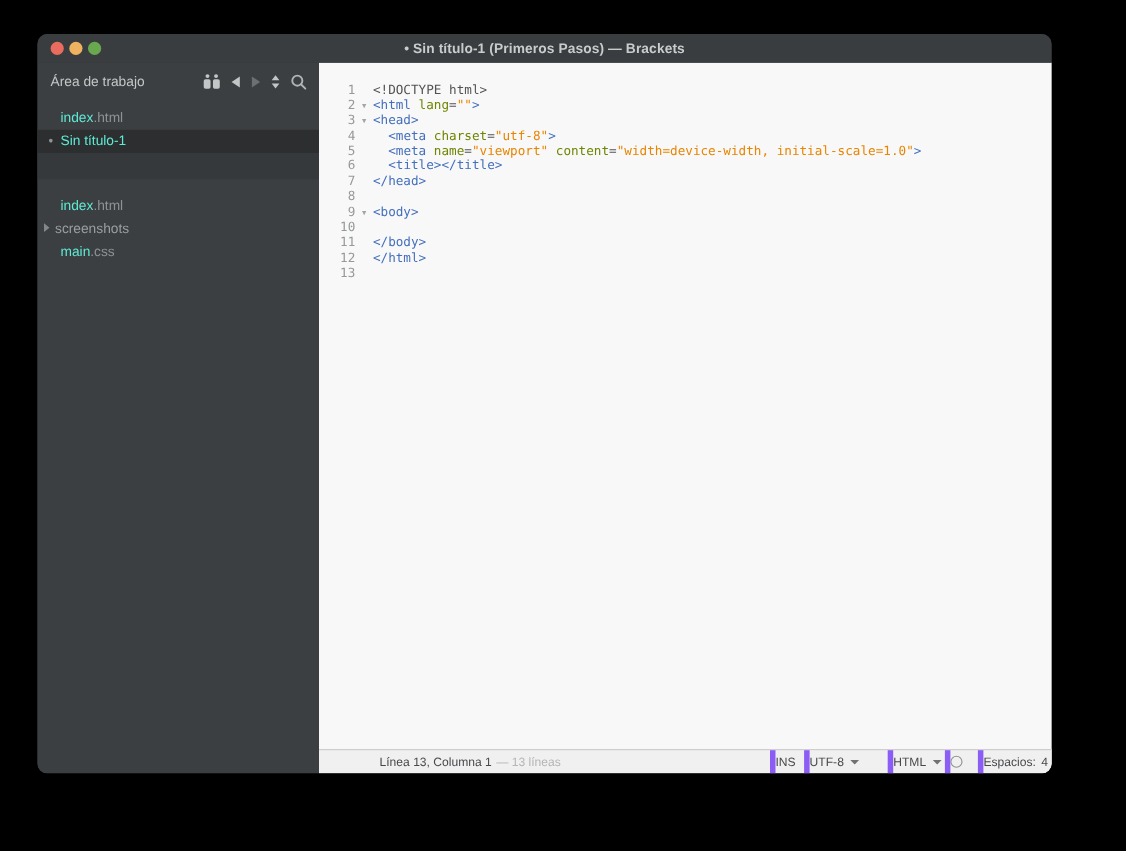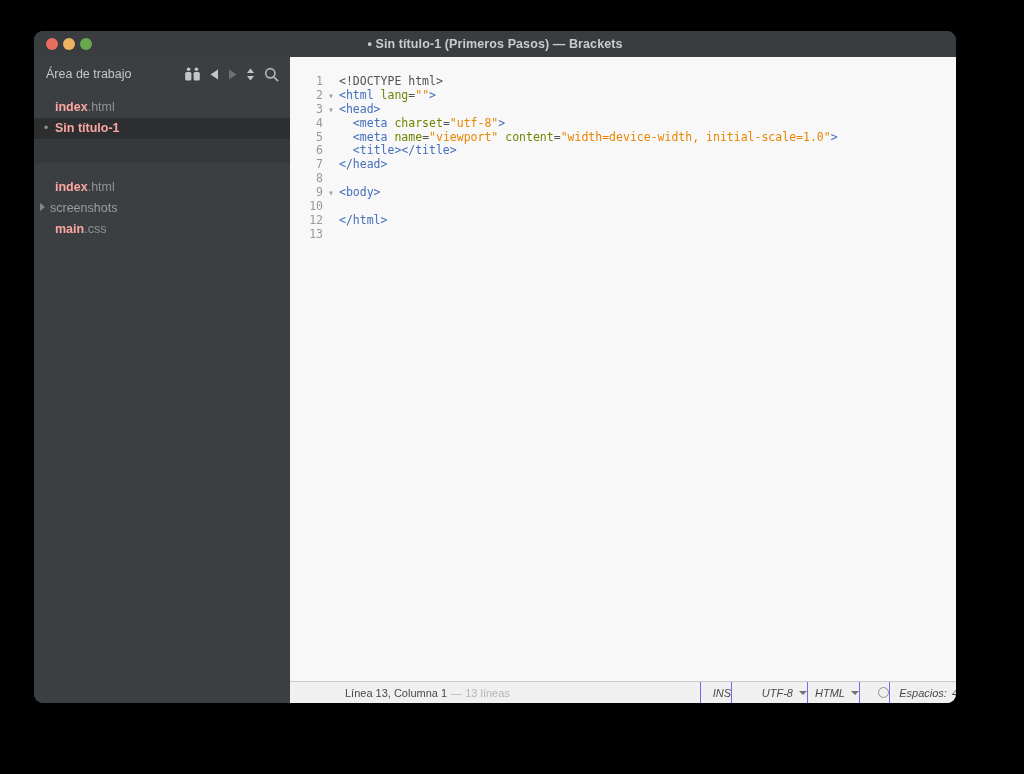--- a/index.html
+++ b/index.html
@@ -27,21 +27,21 @@
   .sidebar { width:256px; background:#3c3f41; flex:none; display:flex; flex-direction:column; font-size:12.5px; }
   .sidebar-toolbar { height:34px; display:flex; align-items:center; padding:0 11px 0 12px; }
   .ws-label { color:#c4c7c8; }
   .tool-icons { margin-left:auto; display:flex; align-items:center; gap:9px; }
   .tool-icons svg { display:block; }
 
   .wf-list { padding-top:6px; }
   .wf-row { height:21px; line-height:21px; padding-left:21px; position:relative; white-space:nowrap; }
   .wf-row.selected { background:#2c2e30; }
   .dirty-dot { position:absolute; left:10px; top:0; color:#909395; font-size:12px; }
-  .f-name { color:#fca5a5;font-weight:bold; }
+  .f-name { color:#5eead4; }
   .f-ext  { color:#8f9294; }
 
   .section-gap { height:24px; background:#36393b; margin-top:0; }
 
   .project-header { margin-top:9px; height:17px; line-height:17px; padding-left:12px;
                     color:#97999b; white-space:nowrap; }
   .caret-down { display:inline-block; width:0; height:0; margin-left:6px; margin-bottom:1px;
                 border-left:4px solid transparent; border-right:4px solid transparent;
                 border-top:4px solid #85888a; }
   .tree { margin-top:14px; }
@@ -62,21 +62,21 @@
   .tk-plain  { color:#535353; }
   .tk-tag    { color:#446fbd; }
   .tk-attr   { color:#6d8600; }
   .tk-string { color:#e88501; }
 
   
   .statusbar { height:22px; flex:none; background:#f0f0f0; border-top:1px solid #cacaca;
                display:flex; align-items:stretch; font-size:11px; color:#47494b;padding-left:43px; }
   .status-left { flex:1; display:flex; align-items:center; padding-left:12px; white-space:nowrap; }
   .status-left .dim { color:#b3b5b7; margin-left:4px; }
-  .cell { border-left:1px solid #8b5cf6; display:flex; align-items:center; justify-content:flex-end;font-style:italic; }
+  .cell { border-left:5px solid #8b5cf6; display:flex; align-items:center; justify-content:flex-start; }
   .cell.c-ins { width:31px; }
   .cell.c-enc { width:76px; }
   .cell.c-lang{ width:52px; }
   .cell.c-lint{ width:30px; }
   .cell.c-ind { width:69px; }
   .dd-caret { width:0; height:0; margin-left:6px;
               border-left:4px solid transparent; border-right:4px solid transparent;
               border-top:4px solid #6f7274; }
   .lint-circle { width:11px; height:11px; border:1.5px solid #8f9294; border-radius:50%; }
   .ind-num { margin-left:5px; }
@@ -201,20 +201,25 @@
             </div>
             <div class="cm-line">
               <span class="ln">9</span>
               <span class="fold">▼</span>
               <span class="code"><span class="tk-tag">&lt;body&gt;</span></span>
             </div>
             <div class="cm-line">
               <span class="ln">10</span>
               <span class="fold"></span>
               <span class="code"></span>
+            </div>
+            <div class="cm-line">
+              <span class="ln">11</span>
+              <span class="fold"></span>
+              <span class="code"><span class="tk-tag">&lt;/body&gt;</span></span>
             </div>
             <div class="cm-line">
               <span class="ln">12</span>
               <span class="fold"></span>
               <span class="code"><span class="tk-tag">&lt;/html&gt;</span></span>
             </div>
             <div class="cm-line">
               <span class="ln">13</span>
               <span class="fold"></span>
               <span class="code"></span>

